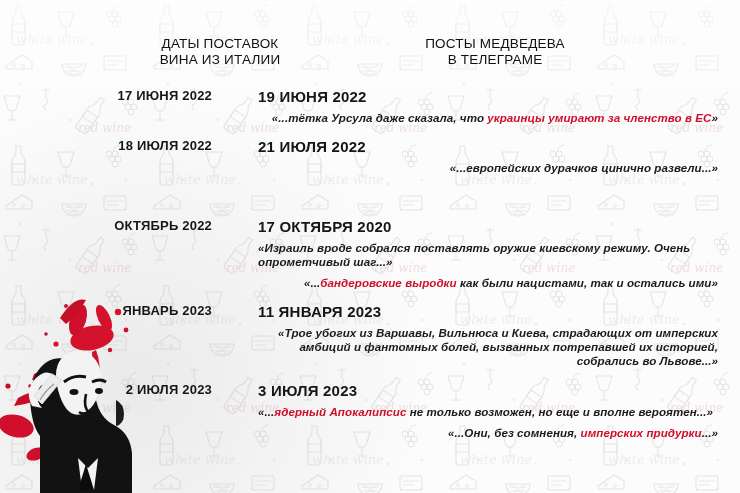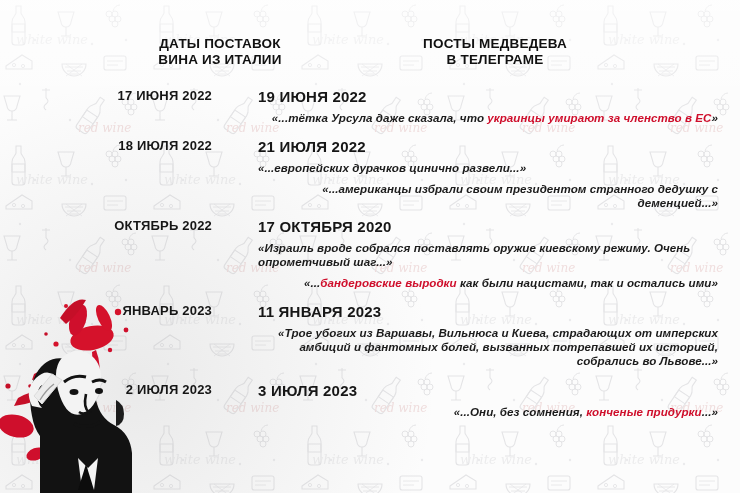--- a/index.html
+++ b/index.html
@@ -39,21 +39,21 @@
     pointer-events:none;
   }
 
   
   #content{position:relative;z-index:3;width:740px;height:493px;}
 
   .headers{position:absolute;top:36px;left:0;width:740px;}
   .hdr{
     position:absolute;
     font-size:13.5px;
-    font-weight:bold;
+    font-weight:normal;
     letter-spacing:.2px;
     line-height:15.5px;
     color:#111;
     text-align:center;
     white-space:pre-line;
   }
   .hdr-left{left:95px;width:250px;}
   .hdr-right{left:350px;width:290px;}
 
   .row{position:absolute;left:0;width:740px;}
@@ -219,21 +219,20 @@
           <div class="right-col">
             <div class="date-right">19 ИЮНЯ 2022</div>
             <div class="quote"><span>«...тётка Урсула даже сказала, что </span><span class="hl">украинцы умирают за членство в ЕС</span><span>»</span></div>
           </div>
         </div>
         <div class="row" style="top: 138px;">
           <div class="date-left">18 ИЮЛЯ 2022</div>
           <div class="right-col">
             <div class="date-right">21 ИЮЛЯ 2022</div>
             <div class="quote"><span>«...европейских дурачков цинично развели...»</span></div>
-            <div class="quote"><span>«...американцы избрали своим президентом странного дедушку с деменцией...»</span></div>
           </div>
         </div>
         <div class="row" style="top: 218px;">
           <div class="date-left">ОКТЯБРЬ 2022</div>
           <div class="right-col">
             <div class="date-right">17 ОКТЯБРЯ 2020</div>
             <div class="quote"><span>«Израиль вроде собрался поставлять оружие киевскому режиму. Очень опрометчивый шаг...»</span></div>
             <div class="quote"><span>«...</span><span class="hl">бандеровские выродки</span><span> как были нацистами, так и остались ими»</span></div>
           </div>
         </div>
@@ -241,19 +240,20 @@
           <div class="date-left">ЯНВАРЬ 2023</div>
           <div class="right-col">
             <div class="date-right">11 ЯНВАРЯ 2023</div>
             <div class="quote"><span>«Трое убогих из Варшавы, Вильнюса и Киева, страдающих от имперских амбиций и фантомных болей, вызванных потрепавшей их историей, собрались во Львове...»</span></div>
           </div>
         </div>
         <div class="row" style="top: 382px;">
           <div class="date-left">2 ИЮЛЯ 2023</div>
           <div class="right-col">
             <div class="date-right">3 ИЮЛЯ 2023</div>
-            <div class="quote"><span>«...Они, без сомнения, </span><span class="hl">конченые придурки</span><span>...»</span></div>
+            <div class="quote"><span>«...</span><span class="hl">ядерный Апокалипсис</span><span> не только возможен, но еще и вполне вероятен...»</span></div>
+            <div class="quote"><span>«...Они, без сомнения, </span><span class="hl">имперских придурки</span><span>...»</span></div>
           </div>
         </div>
       </div>
 
   </div>
 </div>
 
 </body></html>

